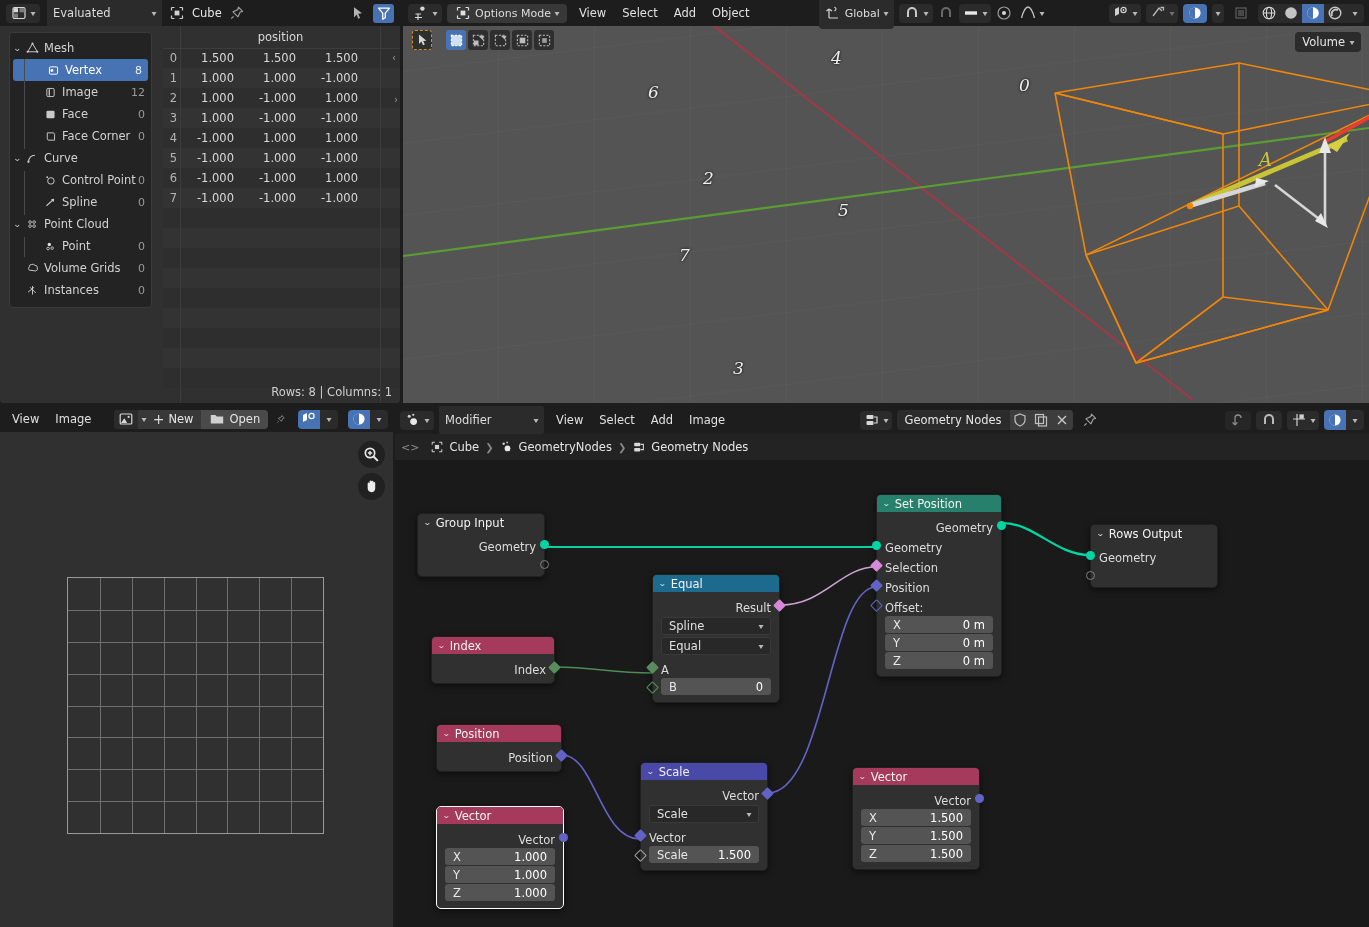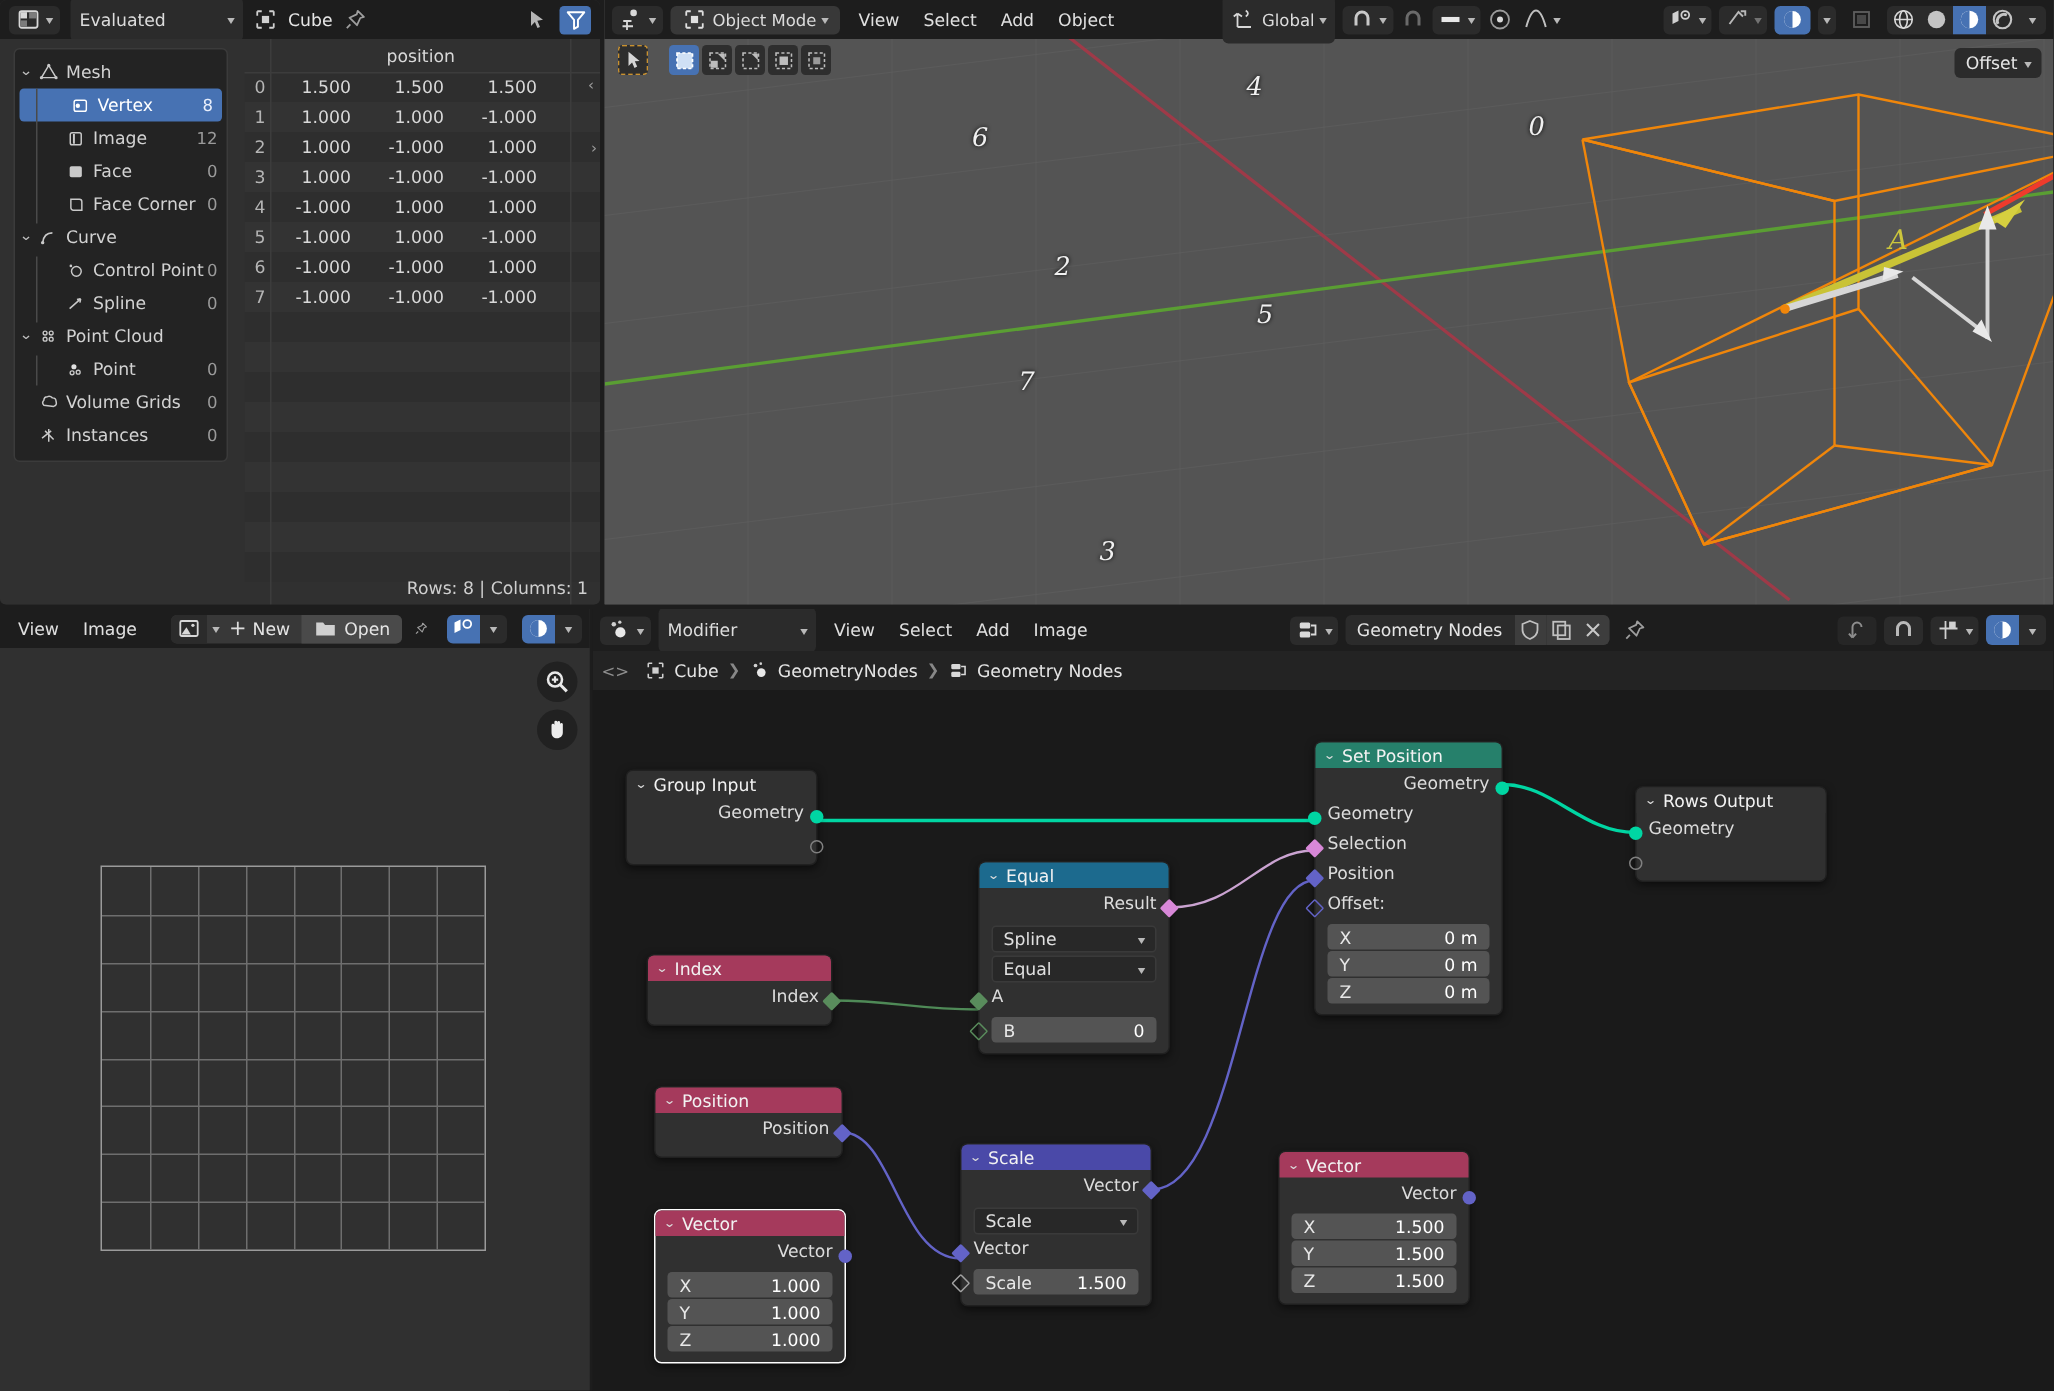--- a/index.html
+++ b/index.html
@@ -79,21 +79,21 @@
   .sep{ color:#888; font-size:10px; }
 
   
   .node{ position:absolute; background:#303030; border-radius:5px; overflow:visible;
          box-shadow:0 2px 6px rgba(0,0,0,.55); border:1px solid #202020; }
   .node.sel{ border:1px solid #ffffff; }
   .nhdr{ height:17px; border-radius:4px 4px 0 0; display:flex; align-items:center;
          padding:0 6px; gap:5px; font-size:11.5px; color:#f2f2f2; }
   .nhdr .tw{ font-size:8px; color:#dcdcdc; transform:scaleX(1.3); }
   .nbody{ padding:3px 0 6px 0; }
-  .row{ height:20px; display:flex; align-items:flex-start; padding:0 8px; font-size:11.5px; color:#dcdcdc;
+  .row{ height:20px; display:flex; align-items:flex-end; padding:0 8px; font-size:11.5px; color:#dcdcdc;
         position:relative; }
   .row.out{ justify-content:flex-end; }
   .field{ margin:1px 8px; height:17px; background:#545454; border-radius:3px;
           display:flex; align-items:center; justify-content:space-between; padding:0 8px;
           font-size:11.5px; color:#e8e8e8; }
   .field .fv{ color:#ffffff; }
   .ddn{ margin:2px 8px; height:18px; background:#282828; border:1px solid #3a3a3a; border-radius:3px;
         display:flex; align-items:center; justify-content:space-between; padding:0 7px;
         font-size:11.5px; color:#e0e0e0; }
   .sock{ position:absolute; width:9px; height:9px; }
@@ -390,21 +390,21 @@
         <circle cx="9.4" cy="3.6" r="2.2" fill="#d8d8d8"></circle>
         <path d="M2 12.5 L9 12.5 M5 9.5 L5 15 M2.5 9 L8 9" stroke="#d8d8d8" stroke-width="1.2" fill="none"></path>
       </svg>
         <span class="chev">▾</span>
     </div>
     <div class="btn flat" style="padding:0 8px">
       <svg class="sq" viewBox="0 0 16 16">
         <path d="M2.5 2.5h3M10.5 2.5h3M13.5 2.5v3M13.5 10.5v3M13.5 13.5h-3M5.5 13.5h-3M2.5 13.5v-3M2.5 5.5v-3" fill="none" stroke="#e0e0e0" stroke-width="1.2"></path>
         <rect x="5.6" y="5.6" width="4.8" height="4.8" fill="#e0e0e0"></rect>
       </svg>
-      <span>Object Mode</span>
+      <span>Options Mode</span>
       <span class="chev">▾</span>
     </div>
     <div id="vp-menus" style="display:flex;gap:2px">
         <div class="menu">View</div>
         <div class="menu">Select</div>
         <div class="menu">Add</div>
         <div class="menu">Object</div>
       </div>
     <div style="flex:1"></div>
     <div class="btn" style="padding:16px 6px">
@@ -534,21 +534,21 @@
         <div class="tgl">
           <svg width="15" height="15" viewBox="0 0 16 16">
             <rect x="2.5" y="2.5" width="11" height="11" fill="none" stroke="#bdbdbd" stroke-width="1.1" stroke-dasharray="2.2 1.6"></rect>
             <rect x="5.5" y="5.5" width="5" height="5" fill="#9a9a9a"></rect>
           </svg>
         </div>
       </div>
   </div>
 
   <div id="options-btn">
-    <span>Offset</span>
+    <span>Volume</span>
     <span class="chev">▾</span>
   </div>
 </div>
 
 <div id="imgeditor" class="abs">
   <div id="ie-hdr">
     <div id="ie-menus" style="display:flex;gap:2px">
         <div class="menu">View</div>
         <div class="menu">Image</div>
       </div>

